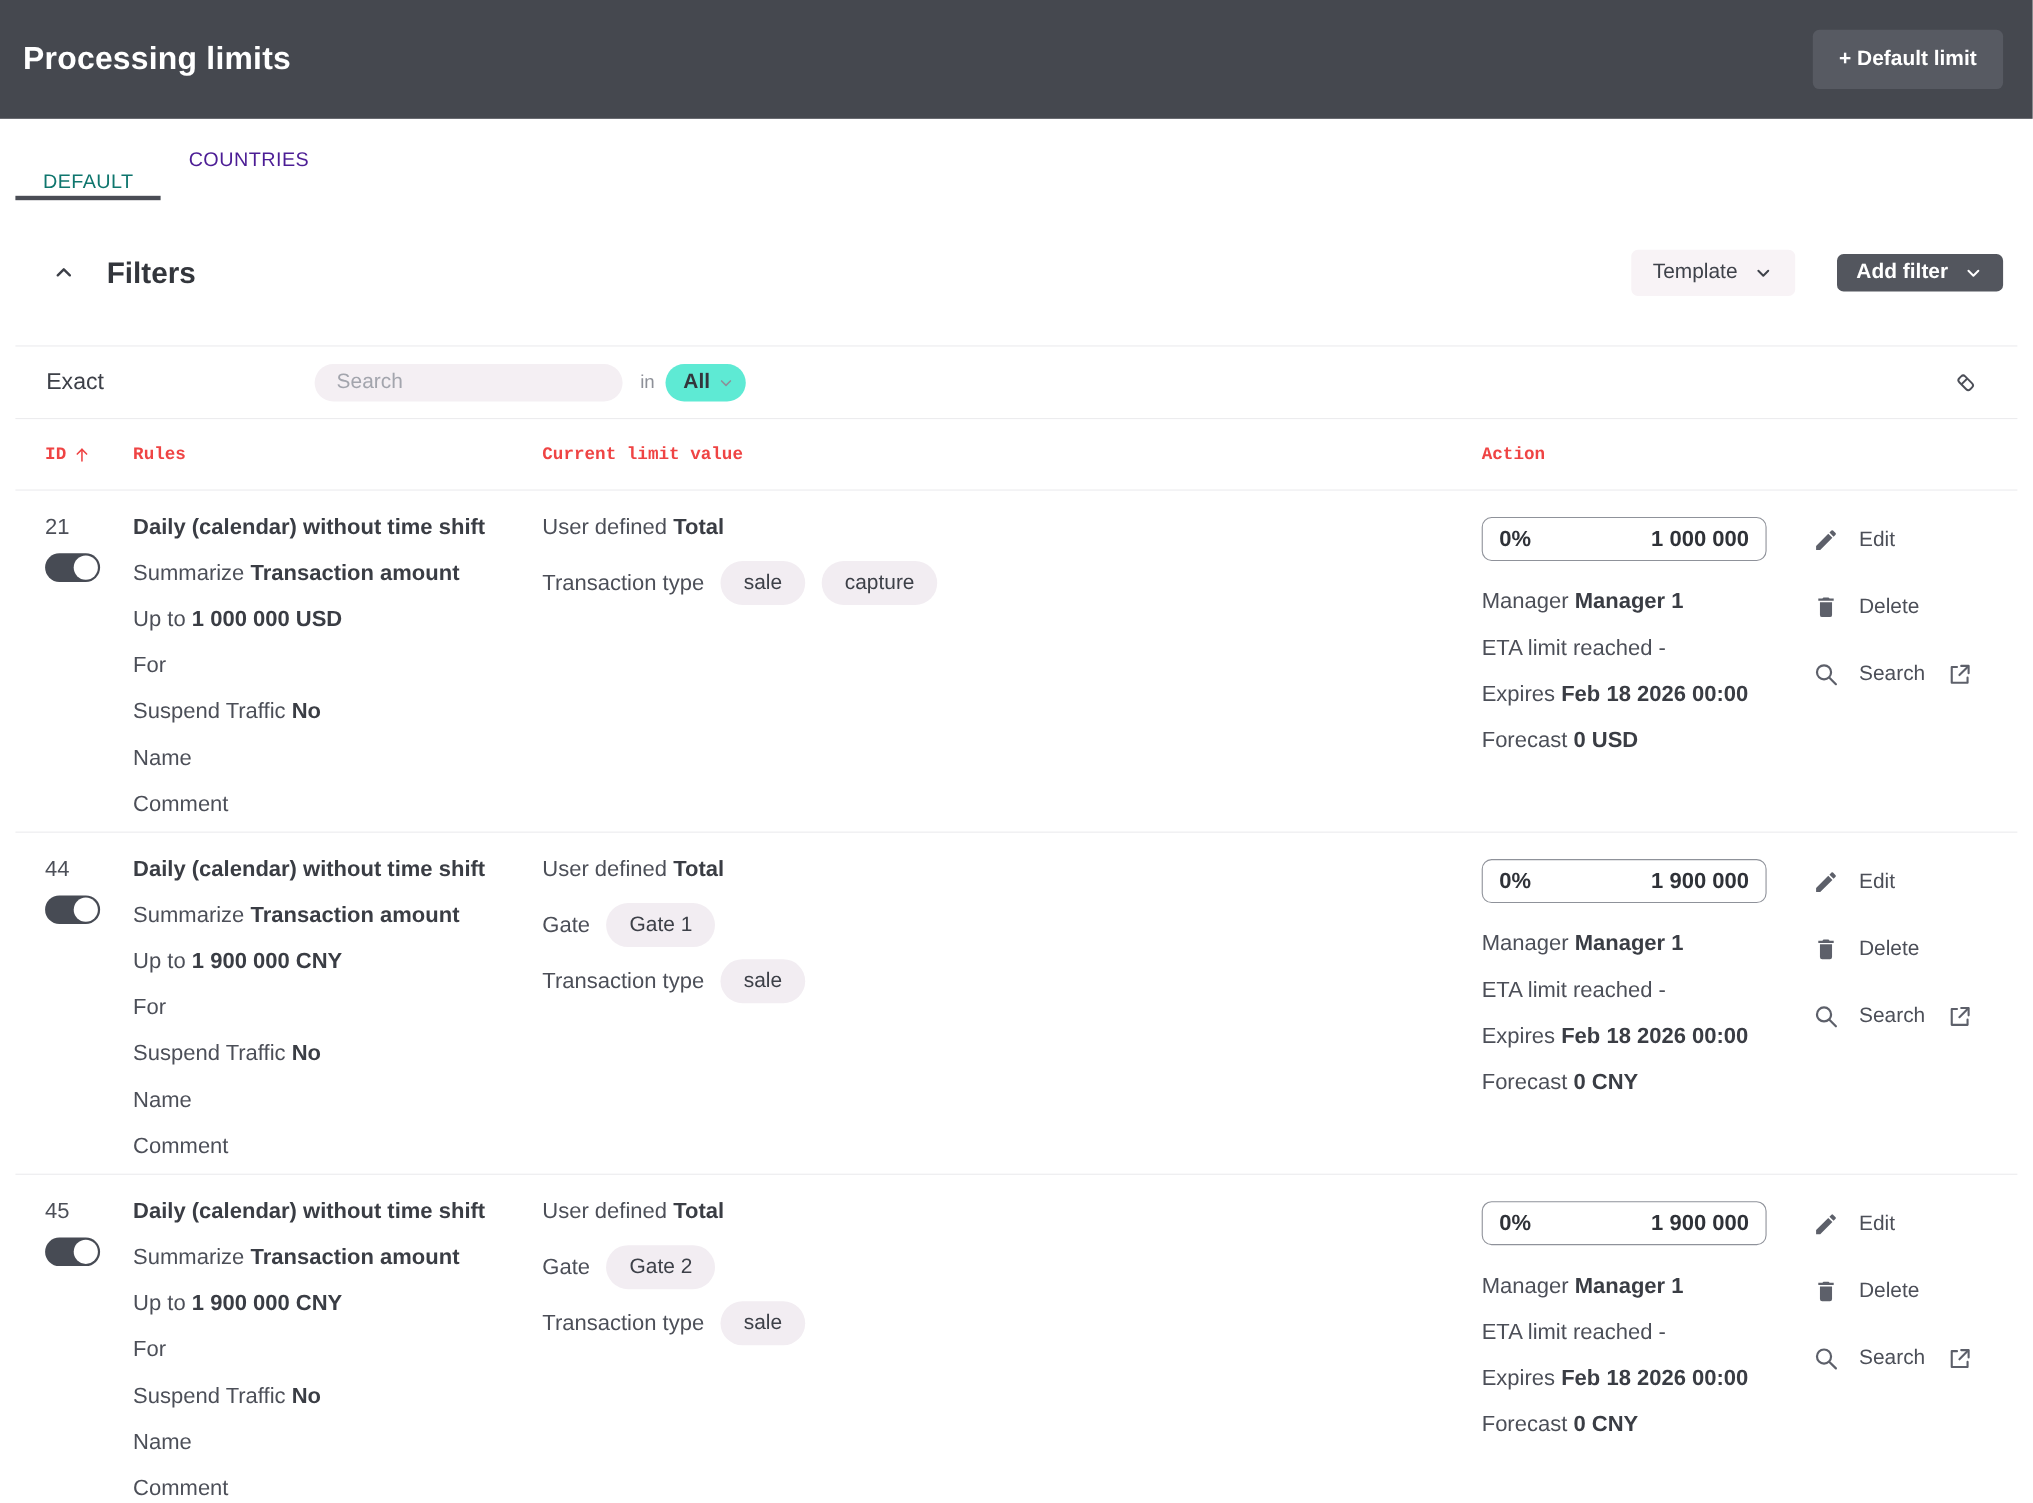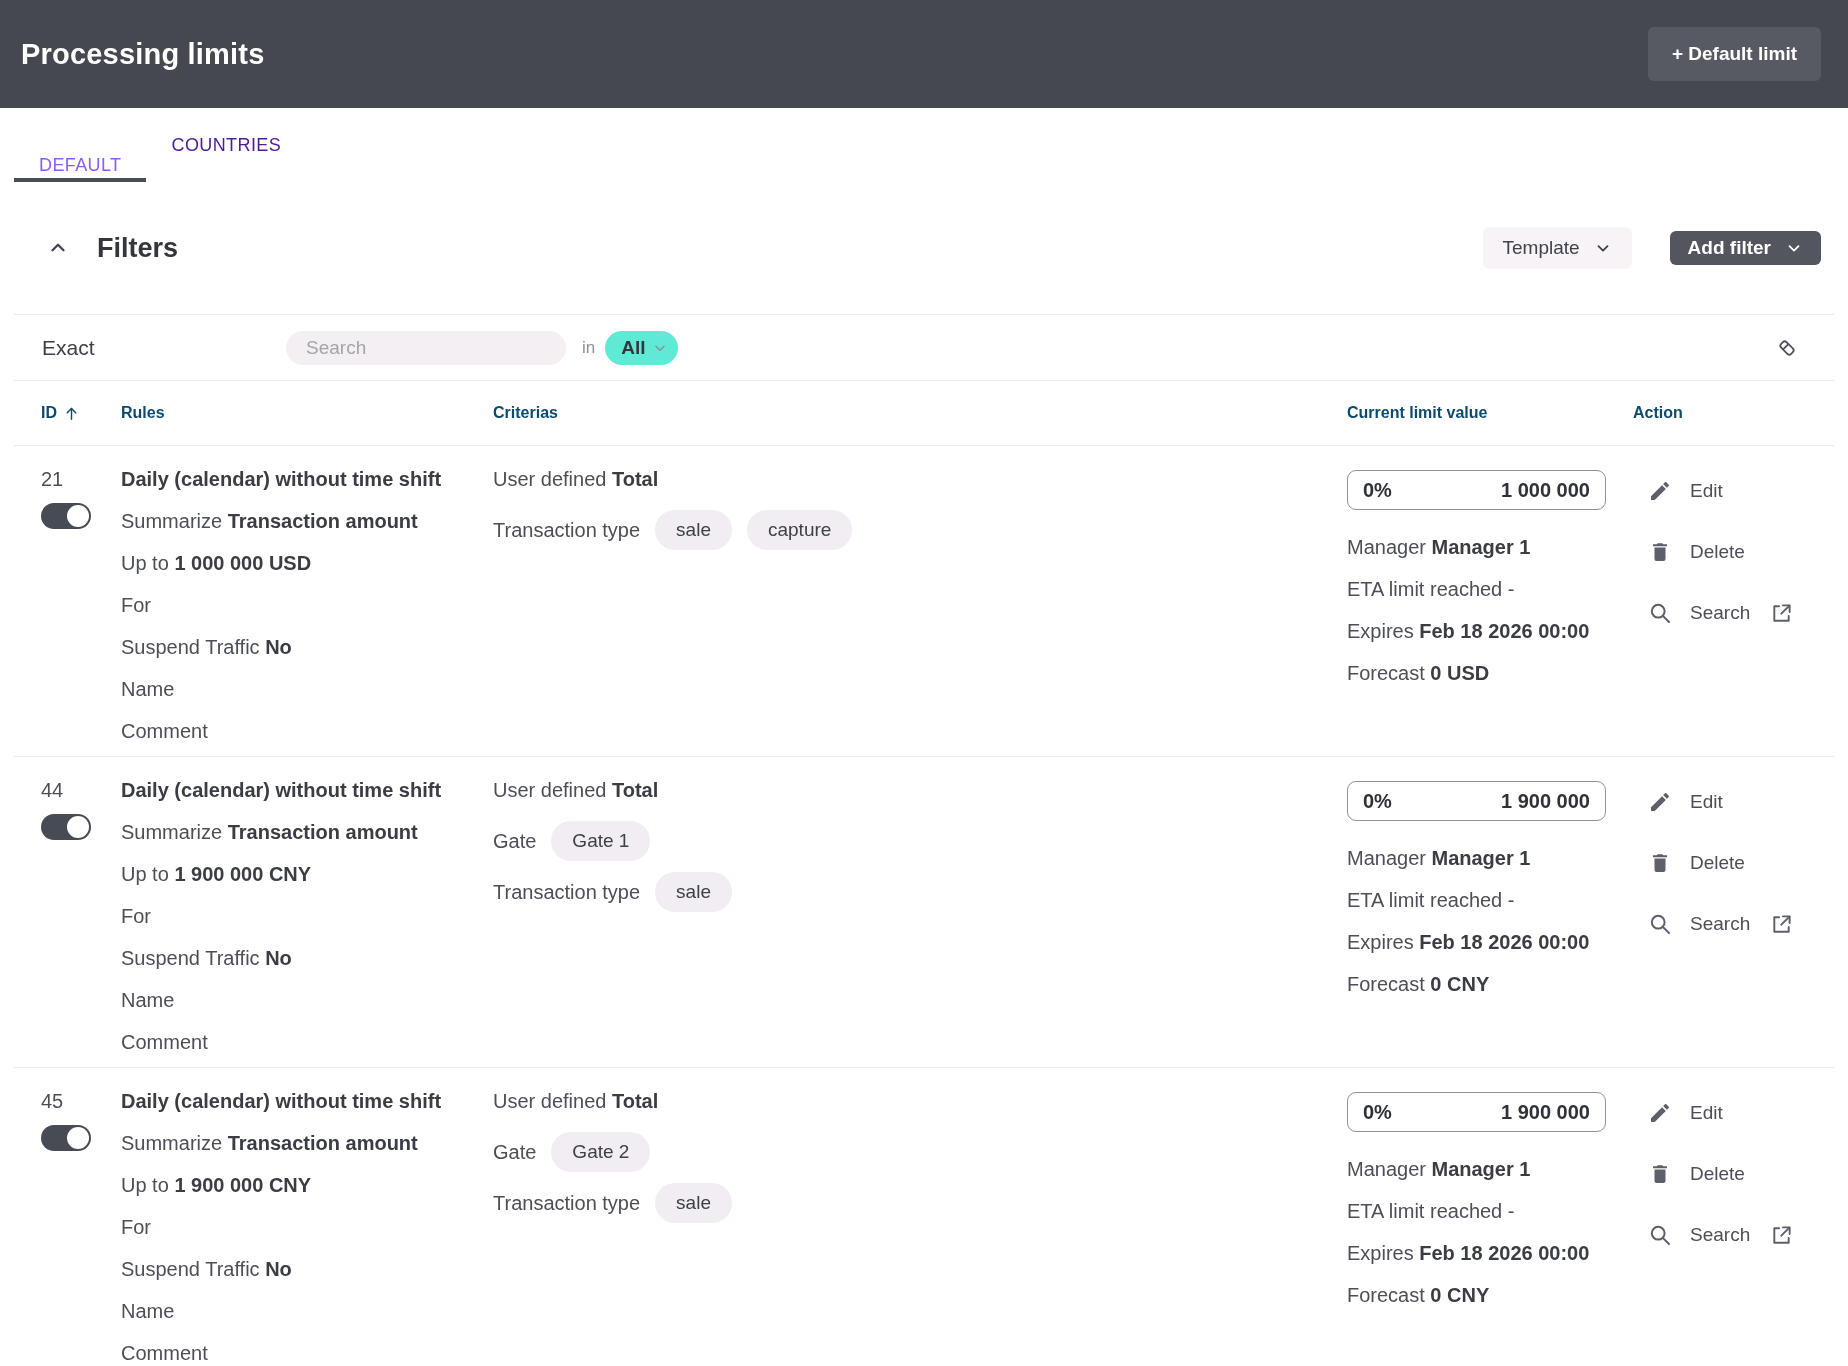--- a/index.html
+++ b/index.html
@@ -19,21 +19,21 @@
     background:#575a62; color:#fff; border:none; border-radius:6px;
     font-family:inherit; font-size:19px; font-weight:600;
     height:54px; padding:0 24px; cursor:pointer;
   }
   
   .tabs{ display:flex; height:74px; padding-left:14px; }
   .tab{
     display:flex; align-items:center; padding:0 25px; position:relative;
     font-size:18px; letter-spacing:.4px; color:#4c1d95; cursor:pointer; user-select:none;
   }
-  .tab.active{ color:#8b5cf6;margin-top:40px; }
+  .tab.active{ color:#0f766e;margin-top:40px; }
   .tab.active::after{
     content:""; position:absolute; left:0; right:0; bottom:0; height:4px; background:#4a4d55;
   }
   
   .wrap{ margin:0 14px; }
   .filters-head{ display:flex; align-items:center; height:132px; padding-left:33px; padding-right:13px; }
   .collapse-btn{ background:none; border:none; padding:0; color:#3d4048; cursor:pointer; display:flex; }
   .filters-title{ font-size:27px; font-weight:700; color:#33363c; margin:0 0 0 28px; }
   .head-spacer{ flex:1; }
   .btn-template{
@@ -63,21 +63,21 @@
     margin-left:10px; height:34px; border-radius:17px; background:#5eead4;
     display:flex; align-items:center; gap:6px; padding:0 10px 0 16px;
     font-size:19px; font-weight:700; color:#33363c; cursor:pointer; border:none; font-family:inherit;
   }
   .scope-pill svg{ color:#8d9098; }
   .row-spacer{ flex:1; }
   .icon-btn{ background:none; border:none; padding:0; color:#4c4f58; cursor:pointer; display:flex; }
   
   .grid{ display:grid; grid-template-columns:107px 372px 854px 286px 201px; }
   .thead{ height:64px; align-items:center; }
-  .th{ font-size:16px; font-weight:700; color:#0c4a6e; }
+  .th{ font-size:16px; font-weight:700; color:#ef4444;font-family:Liberation Mono, monospace; }
   .th-id{ padding-left:27px; display:flex; align-items:center; gap:6px; cursor:pointer; }
   .trow{ border-top:1px solid #ececee; min-height:311px; }
   .cell{ font-size:20px; }
   .cell-id{ padding-left:27px; padding-top:12px; }
   .id-num{ line-height:42px; color:#4c4f58; }
   .toggle{ width:50px; height:26px; border-radius:13px; background:#474b54; position:relative; margin-top:3px; cursor:pointer; }
   .toggle .knob{ position:absolute; top:2px; right:2px; width:22px; height:22px; border-radius:50%; background:#ffffff; }
   .cell-rules{ padding-top:12px; }
   .rule-line{ line-height:42px; color:#4c4f58; }
   .rule-line b, .crit-line b, .info-line b{ color:#3a3d44; font-weight:700; }
@@ -162,21 +162,20 @@
 
   <div class="grid thead">
     <div class="th th-id">
       <span>ID</span>
       <svg width="17" height="17" viewBox="0 0 24 24" fill="none" stroke="currentColor" stroke-width="2" stroke-linecap="round" stroke-linejoin="round">
           <path d="M12 20V5"></path>
           <path d="M6 11l6-6 6 6"></path>
         </svg>
     </div>
     <div class="th">Rules</div>
-    <div class="th">Criterias</div>
     <div class="th">Current limit value</div>
     <div class="th">Action</div>
   </div>
 
   <div id="tbody">
   <div class="grid trow">
     <div class="cell cell-id">
       <div class="id-num">21</div>
       <div class="toggle">
             <div class="knob"></div>

